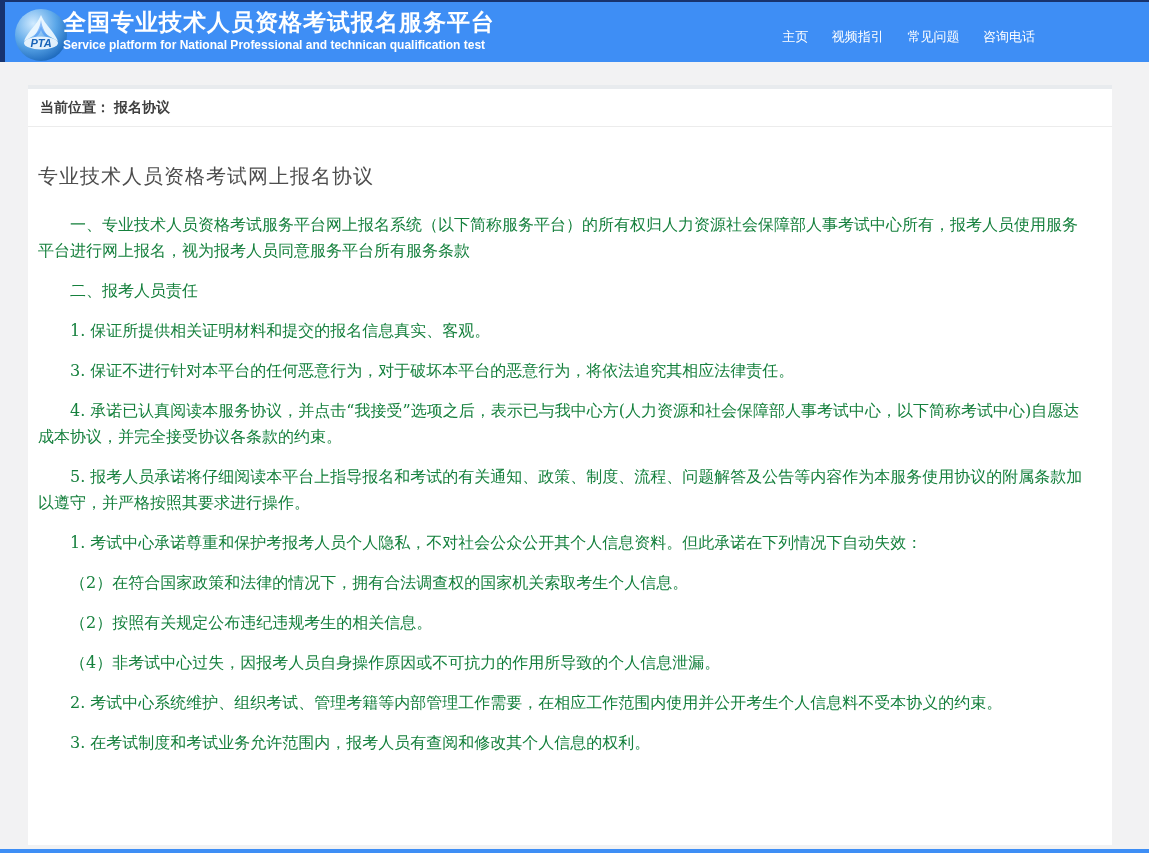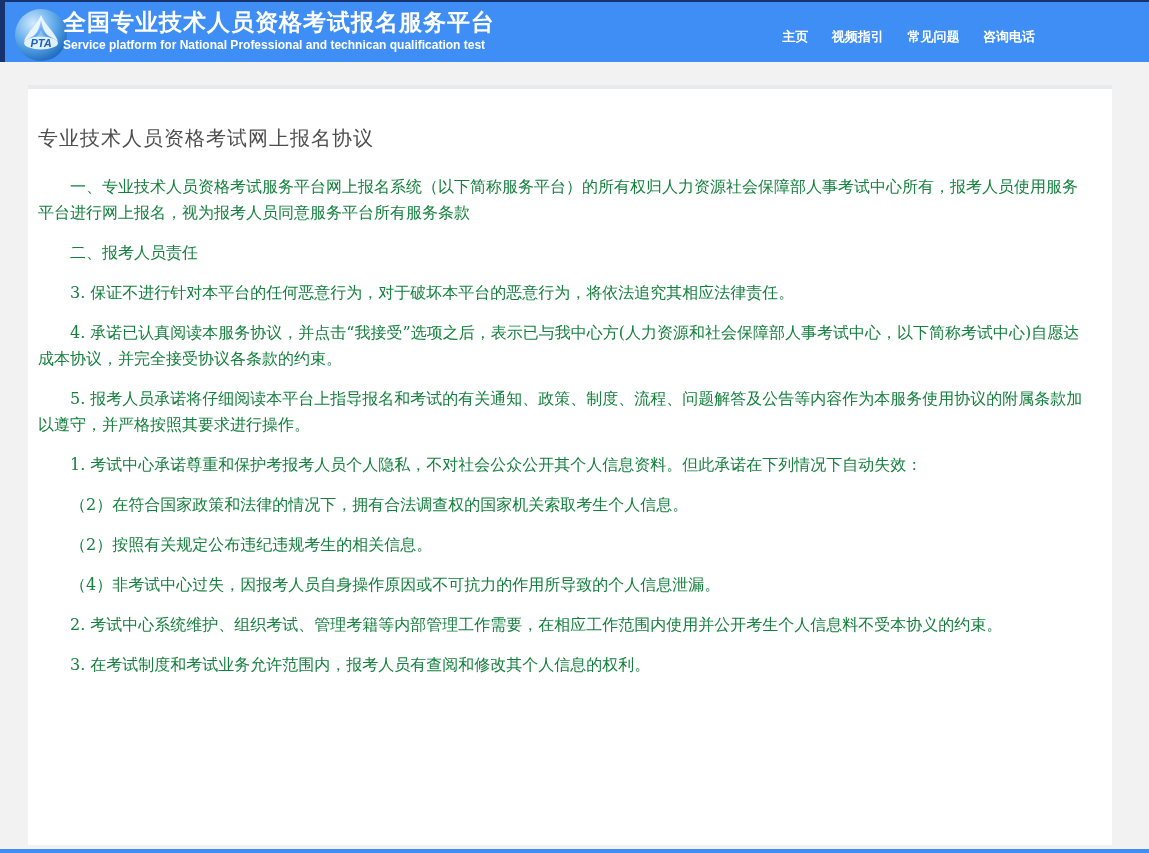--- a/index.html
+++ b/index.html
@@ -50,21 +50,20 @@
   .header-nav {
     position: absolute;
     right: 114px; top: 26px;
     font-size: 13px;
   }
   .header-nav a {
     color: #ffffff;
     text-decoration: none;
     margin-left: 20px;
     cursor: pointer;
-    font-weight: bold;
   }
 
   
   .panel {
     margin: 23px 37px 0 28px;
     background: #ffffff;
     border-top: 4px solid #e8ebee;
     min-height: 760px;
     box-sizing: border-box;
   }
@@ -133,24 +132,28 @@
   <nav class="header-nav">
     <a href="#">主页</a>
     <a href="#">视频指引</a>
     <a href="#">常见问题</a>
     <a href="#">咨询电话</a>
   </nav>
 </header>
 
 <main>
   <div class="panel">
+    <div class="breadcrumb">
+      <span>当前位置：</span><span class="crumb-current">报名协议</span>
+    </div>
     <div class="content">
       <h2 class="agreement-title">专业技术人员资格考试网上报名协议</h2>
       <p>一、专业技术人员资格考试服务平台网上报名系统（以下简称服务平台）的所有权归人力资源社会保障部人事考试中心所有，报考人员使用服务平台进行网上报名，视为报考人员同意服务平台所有服务条款</p>
       <p>二、报考人员责任</p>
+      <p>1. 保证所提供相关证明材料和提交的报名信息真实、客观。</p>
       <p>3. 保证不进行针对本平台的任何恶意行为，对于破坏本平台的恶意行为，将依法追究其相应法律责任。</p>
       <p>4. 承诺已认真阅读本服务协议，并点击“我接受”选项之后，表示已与我中心方(人力资源和社会保障部人事考试中心，以下简称考试中心)自愿达成本协议，并完全接受协议各条款的约束。</p>
       <p>5. 报考人员承诺将仔细阅读本平台上指导报名和考试的有关通知、政策、制度、流程、问题解答及公告等内容作为本服务使用协议的附属条款加以遵守，并严格按照其要求进行操作。</p>
       <p>1. 考试中心承诺尊重和保护考报考人员个人隐私，不对社会公众公开其个人信息资料。但此承诺在下列情况下自动失效：</p>
       <p>（2）在符合国家政策和法律的情况下，拥有合法调查权的国家机关索取考生个人信息。</p>
       <p>（2）按照有关规定公布违纪违规考生的相关信息。</p>
       <p>（4）非考试中心过失，因报考人员自身操作原因或不可抗力的作用所导致的个人信息泄漏。</p>
       <p>2. 考试中心系统维护、组织考试、管理考籍等内部管理工作需要，在相应工作范围内使用并公开考生个人信息料不受本协义的约束。</p>
       <p>3. 在考试制度和考试业务允许范围内，报考人员有查阅和修改其个人信息的权利。</p>
     </div>

